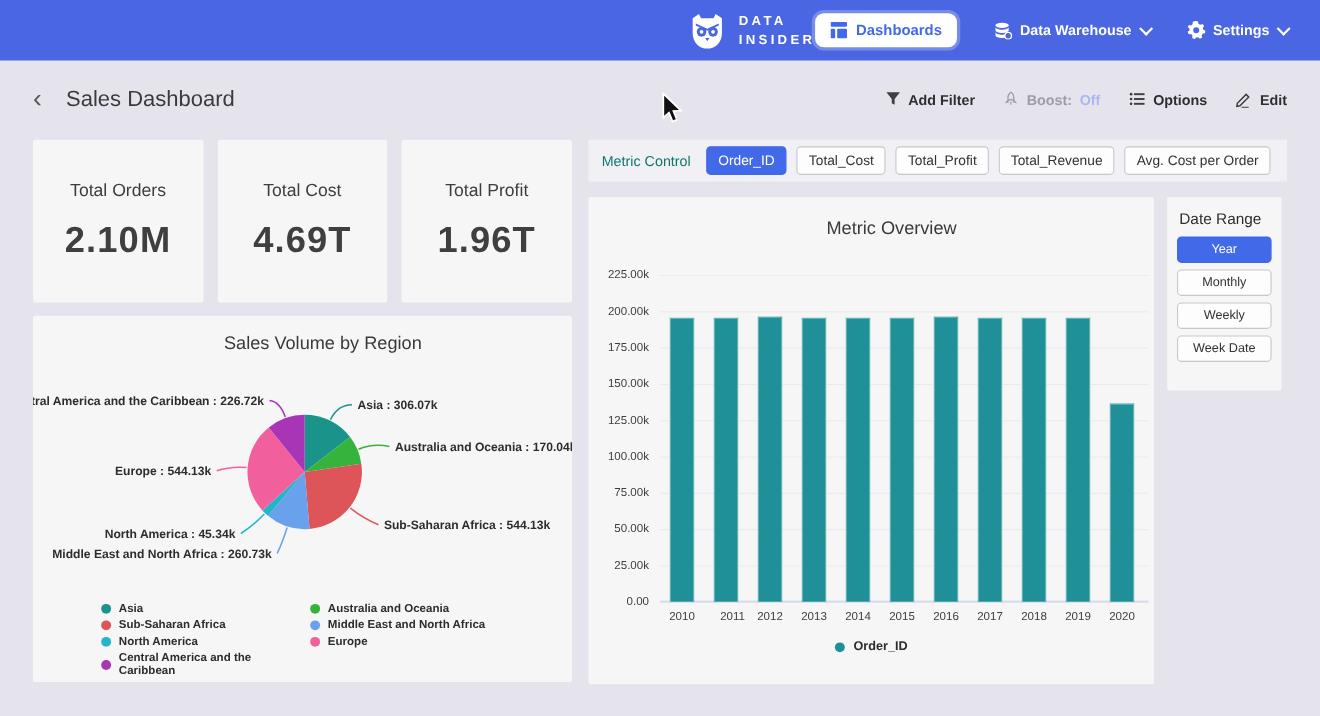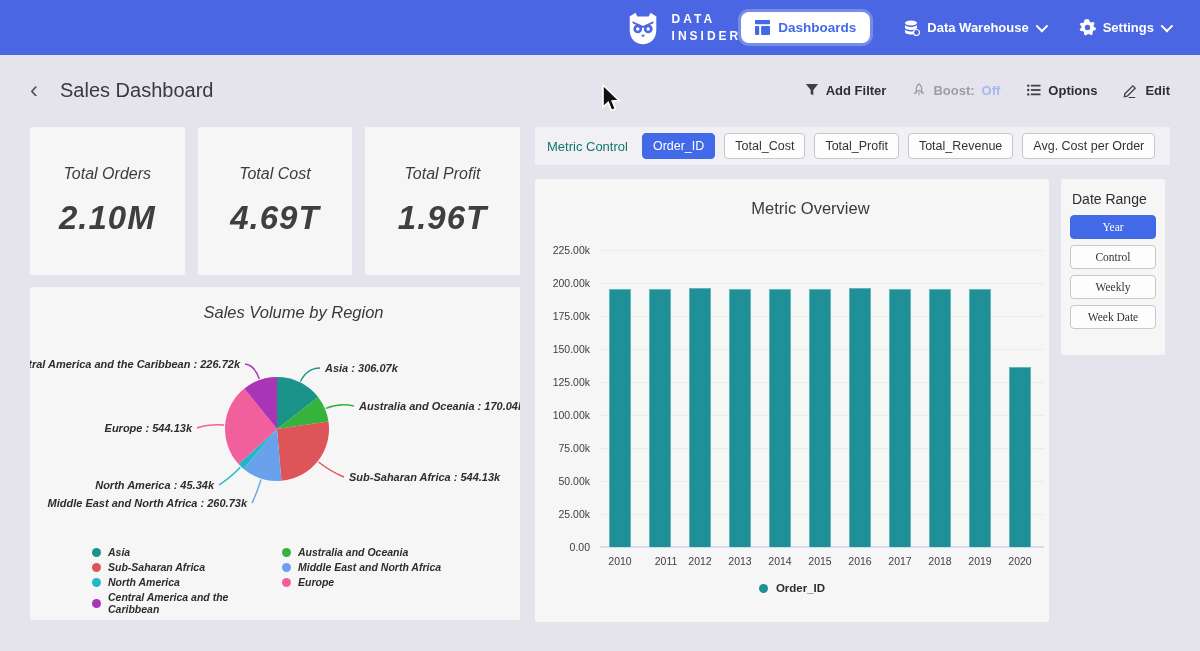--- a/index.html
+++ b/index.html
@@ -28,21 +28,21 @@
   .page-header { height:70px; display:flex; align-items:center; justify-content:space-between; padding:0 30px; }
   .ph-left { display:flex; align-items:center; gap:22px; }
   .back-btn { font-size:24px; color:#555; cursor:pointer; line-height:1; }
   .page-title { font-size:20px; color:#3a3a3a; }
   .ph-actions { display:flex; align-items:center; gap:26px; font-size:13px; color:#2e2e2e; font-weight:bold; }
   .ph-action { display:flex; align-items:center; gap:7px; cursor:pointer; }
   .muted { color:#9d9da6; }
   .boost-off { color:#a9b8f0; }
   
   .main { display:flex; padding:2px 30px 0 30px; gap:15px; }
-  .col-left { width:490px; flex:0 0 490px;font-style:italic; }
+  .col-left { width:490px; flex:0 0 490px; }
   .col-right { flex:1; }
   .card { background:#f6f6f7; border-radius:2px; }
   .kpi-row { display:flex; gap:13px; }
   .kpi-card { width:154.6px; height:148px; display:flex; flex-direction:column;
               align-items:center; justify-content:center; gap:16px; }
   .kpi-label { font-size:16px; color:#3d3d3d; }
   .kpi-value { font-size:33px; font-weight:bold; color:#3f3f3f; letter-spacing:1px; }
   
   .pie-card { margin-top:12px; height:333px; padding-top:16px; }
   .chart-title { text-align:center; font-size:16.5px; color:#3a3a3a;padding-left:37px; }
@@ -65,21 +65,21 @@
   .plot { position:absolute; left:65px; top:71px; width:440px; height:297px; }
   .gridline { position:absolute; left:0; right:-4px; height:1px; background:#ebebee; }
   .baseline { position:absolute; left:0; right:-4px; bottom:-1px; height:2px; background:#d7dbee; }
   .bar { position:absolute; bottom:0; width:22px; background:#1f9097; border:1px solid #65b3b5; border-bottom:none; }
   .xtick { position:absolute; top:376px; width:40px; text-align:center; font-size:10.5px; color:#3e3e3e; }
   .bc-legend { position:absolute; top:403px; left:0; right:0; display:flex; justify-content:center;
                align-items:center; gap:8px; font-size:11.5px; font-weight:bold; color:#2d2d2d; }
   
   .date-card { width:104px; height:176px; padding:10px 9px; }
   .dr-label { font-size:14px; color:#2e2e2e; margin:2px 0 8px 2px; }
-  .dr-btn { display:block; width:100%; font-family:Liberation Serif, serif; font-size:11.5px; color:#333;
+  .dr-btn { display:block; width:100%; font-family:Liberation Sans, sans-serif; font-size:11.5px; color:#333;
             background:#fdfdfd; border:1px solid #c7c7cc; border-radius:4px;
             padding:5px 0; margin-bottom:6px; cursor:pointer; text-align:center; }
   .dr-btn.selected { background:#4169e8; border-color:#4169e8; color:#fff; }
   .cursor { position:absolute; left:600px; top:84px; z-index:50; pointer-events:none; }
 </style>
 </head>
 <body>
 
 <nav class="navbar">
   <div class="brand">
@@ -306,21 +306,21 @@
           <span class="xtick" style="left: 345px;">2017</span>
           <span class="xtick" style="left: 385px;">2018</span>
           <span class="xtick" style="left: 425px;">2019</span>
           <span class="xtick" style="left: 465px;">2020</span>
         </div>
 
       <div class="card date-card">
         <div class="dr-label">Date Range</div>
         <div id="date-options">
             <button class="dr-btn selected">Year</button>
-            <button class="dr-btn">Control</button>
+            <button class="dr-btn">Monthly</button>
             <button class="dr-btn">Weekly</button>
             <button class="dr-btn">Week Date</button>
           </div>
       </div>
     </div>
   </div>
 </div>
 
 <svg class="cursor" width="22" height="30" viewBox="0 0 22 30">
   <path d="M3 1 L3 23 L8.2 18.4 L11.5 26.5 L15.4 24.8 L12.2 17 L19 16.5 Z" fill="#111" stroke="#fff" stroke-width="1.6"></path>

